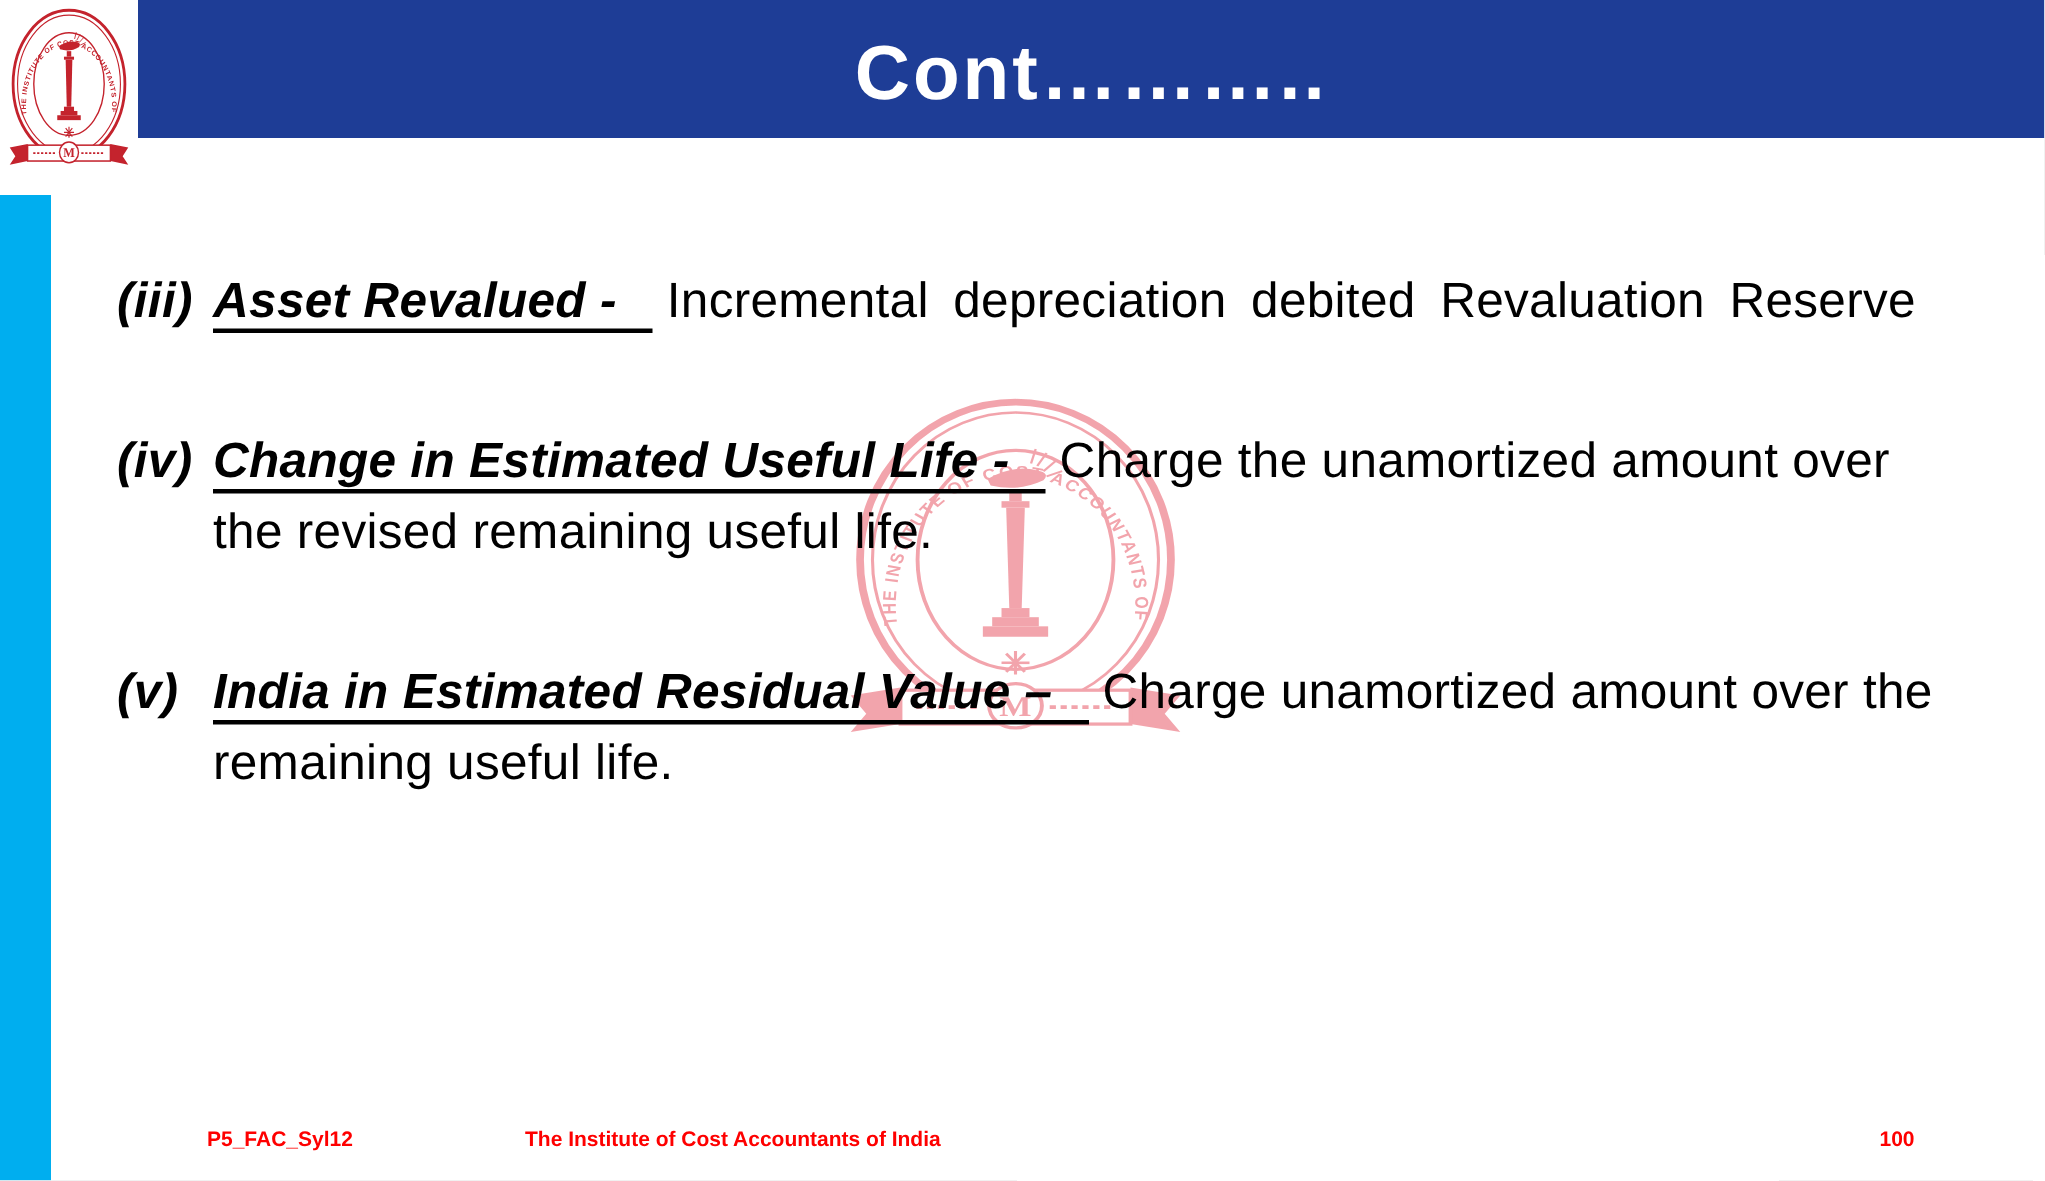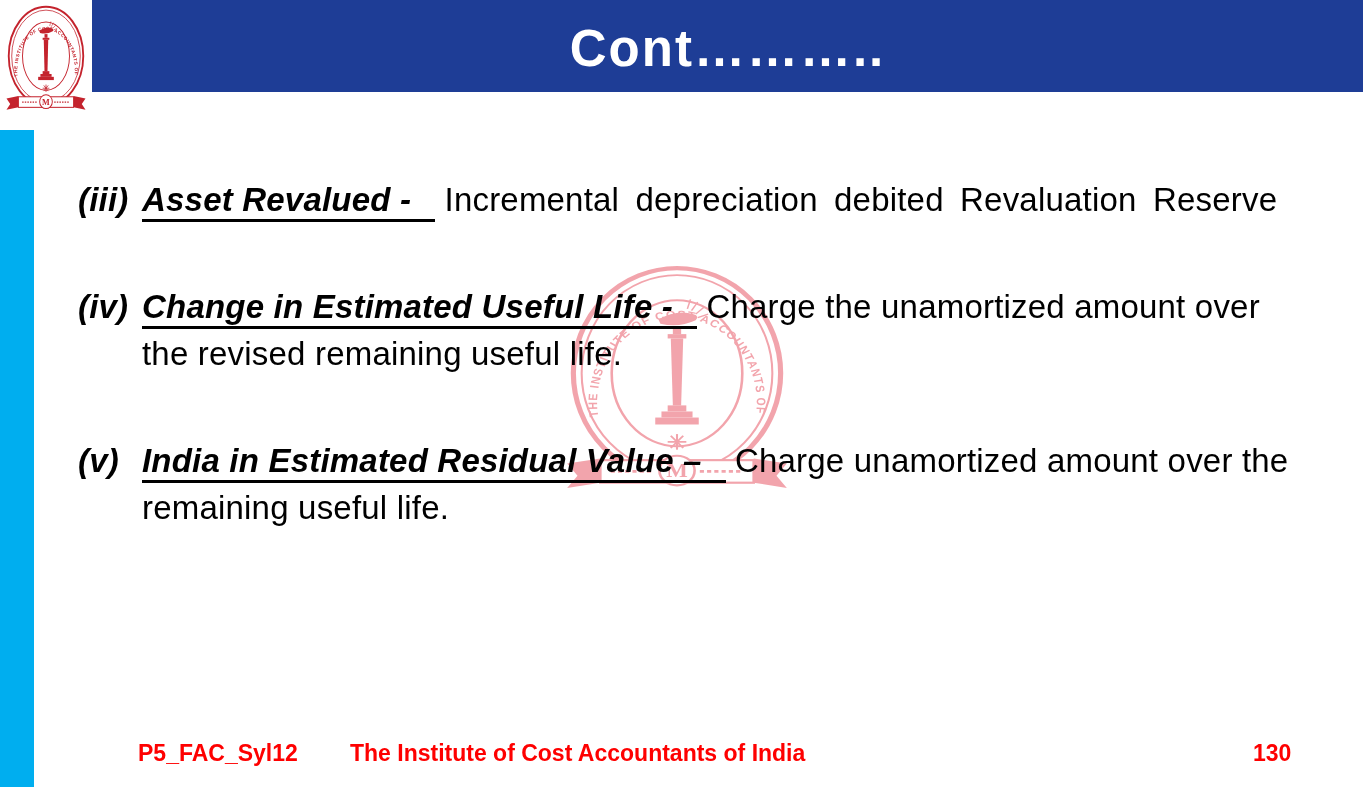--- a/index.html
+++ b/index.html
@@ -43,21 +43,21 @@
   .marker{
     position:absolute;left:0;top:0;font-weight:bold;font-style:italic;
   }
   .heading{
     font-weight:bold;font-style:italic;
     border-bottom:3px solid #000;padding-right:24px;padding-bottom:1px;
   }
   .bullet-iii .body-text{word-spacing:7px;}
   .footer{
     position:absolute;left:0;bottom:20px;width:100%;height:26px;
-    color:var(--red);font-weight:bold;font-size:23px;text-align:center;
+    color:var(--red);font-weight:bold;font-size:14px;text-align:center;
   }
   .footer-left{position:absolute;left:138px;bottom:0;}
   .footer-center{position:absolute;left:350px;bottom:0;}
   .footer-right{position:absolute;left:1253px;bottom:0;}
 </style>
 </head>
 <body>
 
 <div class="slide">
 
@@ -171,16 +171,16 @@
       <span class="marker">(v)</span>
       <span class="heading">India in Estimated  Residual  Value –</span>
       <span class="body-text">Charge unamortized amount over the remaining  useful life.</span>
     </div>
 
   </div>
 
   <div class="footer">
     <span class="footer-left">P5_FAC_Syl12</span>
     <span class="footer-center">The Institute of Cost Accountants of India</span>
-    <span class="footer-right">130</span>
+    <span class="footer-right">100</span>
   </div>
 
 </div>
 
 </body></html>

